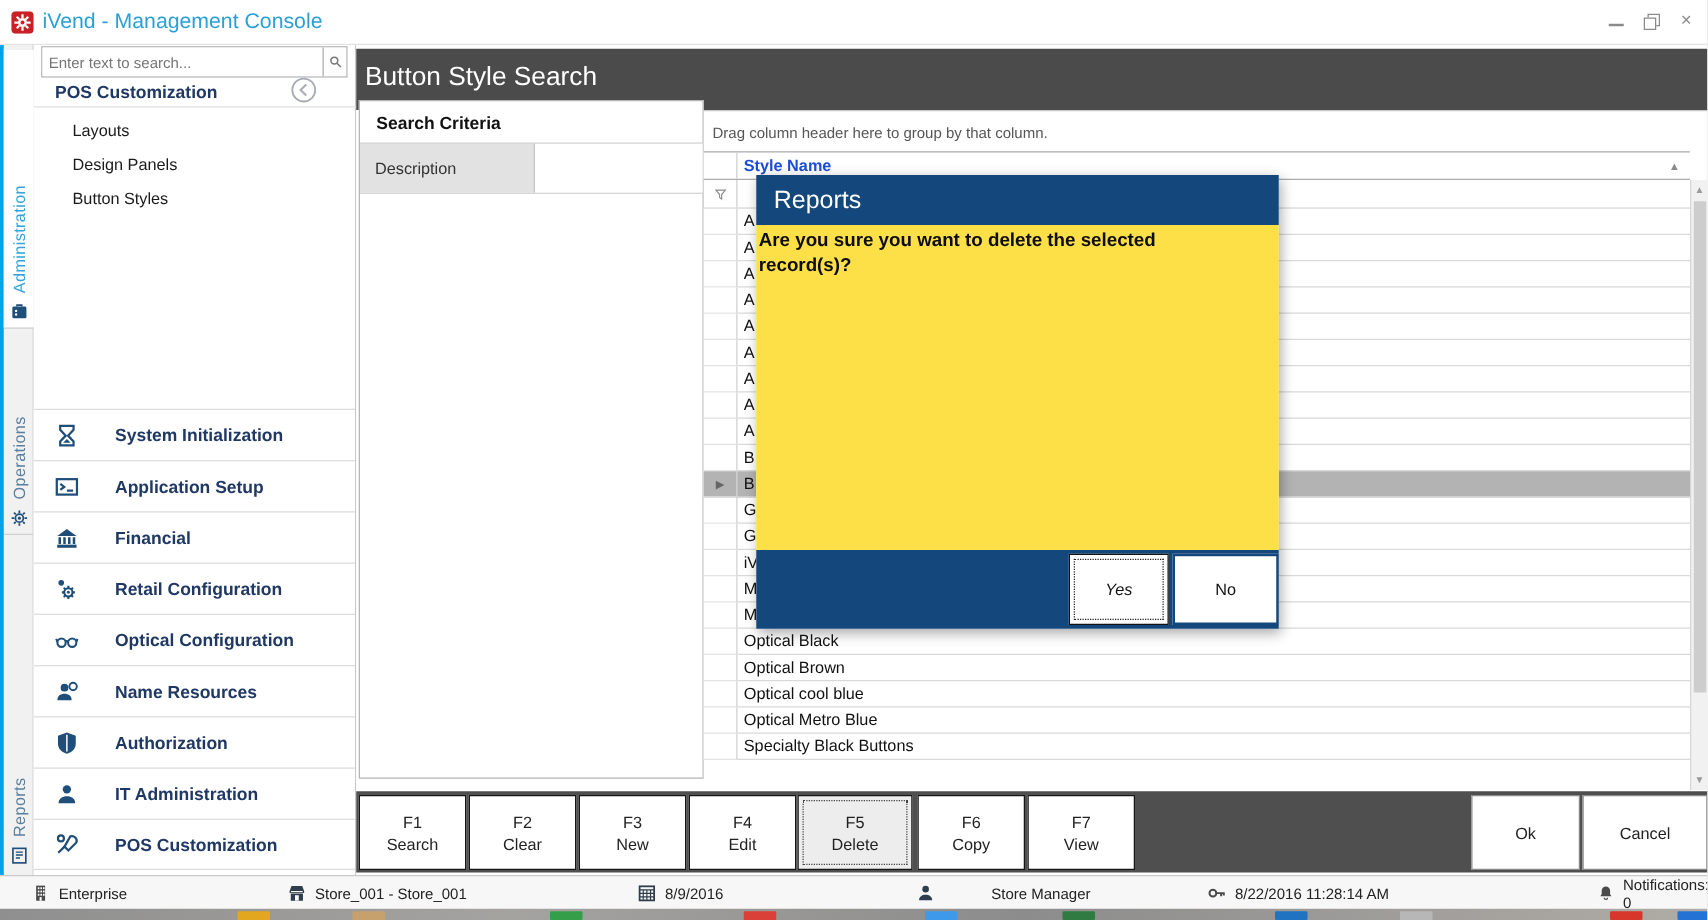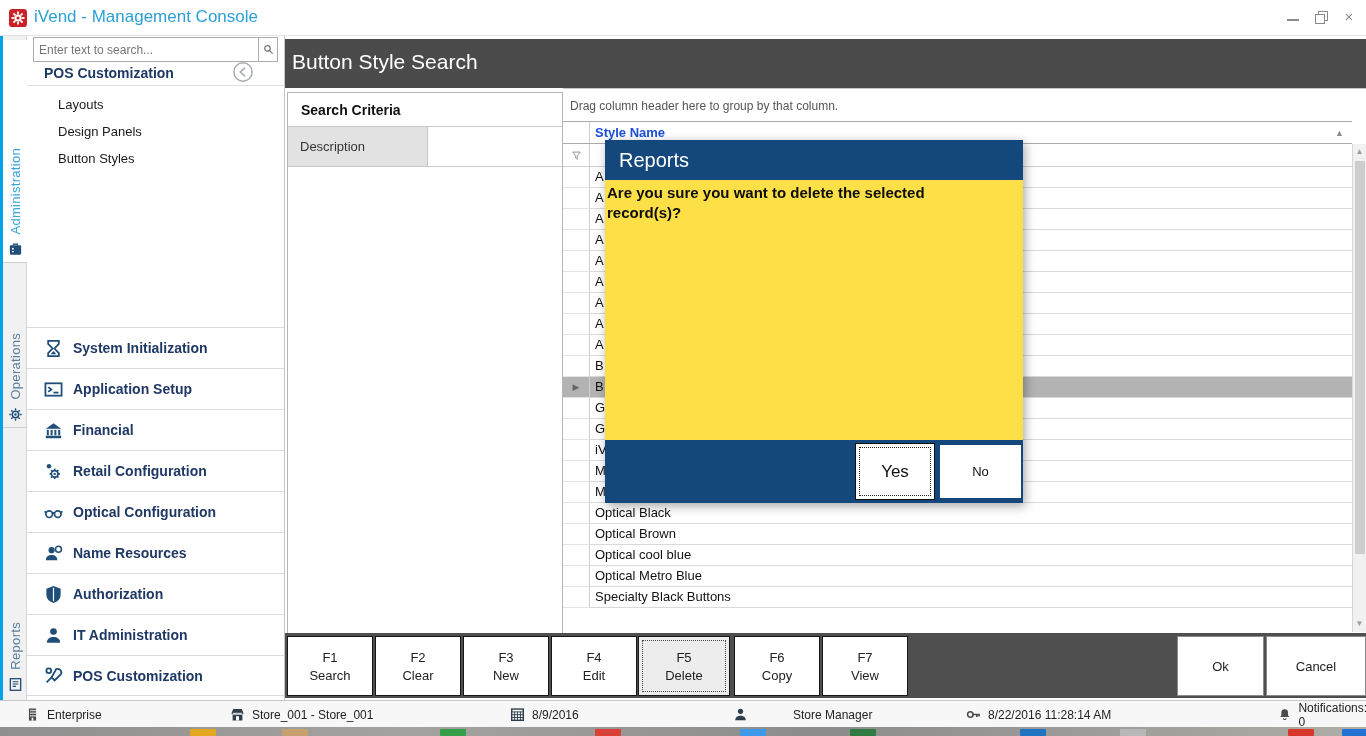--- a/index.html
+++ b/index.html
@@ -35,32 +35,32 @@
   #sidebar { position:absolute; left:27px; top:36px; width:258px; height:664px; background:#fff; border-right:1px solid #c8c8c8; }
   #search-box { position:absolute; left:6px; top:1px; width:245px; height:25px; border:1px solid #acacac; background:#fff; display:flex; }
   #search-input { flex:1; border:none; outline:none; font-size:12px; color:#444; padding:0 5px; font-family:inherit; }
   #search-btn { width:19px; border-left:1px solid #acacac; background:#fdfdfd; display:flex; align-items:center; justify-content:center; cursor:pointer; }
   #search-btn .icon { width:11px; height:11px; }
   #pos-header { position:absolute; left:0; top:23px; width:258px; height:27px; border-bottom:1px solid #e0e0e0; }
   #pos-header-label { position:absolute; left:17px; top:6px; font-size:14px; font-weight:bold; color:#1f3864; }
   #back-btn { position:absolute; right:31px; top:2px; width:22px; height:22px; cursor:pointer; }
   .side-item { position:absolute; left:0; width:258px; height:22px; font-size:13px; color:#1a1a1a; padding-left:31px; line-height:22px; cursor:pointer; }
   #section-list { position:absolute; left:0; top:291px; width:257px; }
-  .section-row { height:41px; border-top:1px solid #dcdcdc; display:flex; align-items:center; cursor:pointer; background:#fff; }
+  .section-row { height:41px; border-top:1px solid #dcdcdc; display:flex; align-items:center; cursor:pointer; background:#fff;gap:19px; }
   .section-row:last-child { border-bottom:1px solid #dcdcdc; }
   .section-icon { width:19px; height:19px; margin-left:17px; }
   .section-label { margin-left:10px; font-size:14px; font-weight:bold; color:#1f3864; }
 
   
   #content { position:absolute; left:285px; top:36px; width:1081px; height:664px; background:#fff; }
   #page-header { position:absolute; left:0; top:3px; width:1081px; height:49px; background:#4b4b4b; }
   #page-title { position:absolute; left:7px; top:11px; font-size:21px; color:#fff; }
 
   
-  #criteria-panel { position:absolute; left:2px; top:56px; width:276px; height:543px; border:1px solid #b5b5b5; background:#fff; }
+  #criteria-panel { position:absolute; left:2px; top:44px; width:276px; height:543px; border:1px solid #b5b5b5; background:#fff; }
   #criteria-title { height:34px; line-height:34px; padding-left:13px; font-size:14px; font-weight:bold; color:#111; border-bottom:1px solid #c9c9c9; }
   #criteria-row { display:flex; height:40px; border-bottom:1px solid #c9c9c9; }
   #criteria-label-cell { width:140px; background:#e2e2e2; border-right:1px solid #c6c6c6; font-size:13px; color:#333; display:flex; align-items:center; padding-left:12px; }
   #criteria-value-cell { flex:1; background:#fff; }
   #criteria-value-cell input { width:100%; height:100%; border:none; outline:none; font-family:inherit; font-size:13px; padding:0 6px; }
 
   
   #grid { position:absolute; left:278px; top:52px; width:803px; height:543px; background:#fff; border-top:1px solid #c9c9c9; }
   #group-bar { position:absolute; left:0; top:0; width:803px; height:32px; }
   #group-hint { position:absolute; left:7px; top:10px; font-size:12px; color:#555; }
@@ -88,21 +88,21 @@
   .fbtn.focused { width:92px; background:#ededed; outline:1px dotted #444; outline-offset:-5px; }
   .endbtn { position:absolute; top:3px; height:60px; background:#fff; border:1px solid #8a8a8a; font-size:13px; color:#222; display:flex; align-items:center; justify-content:center; cursor:pointer; }
 
   
   #dialog { position:absolute; left:605px; top:140px; width:418px; height:363px; z-index:50; box-shadow:2px 3px 10px rgba(0,0,0,.35); background:#fff; }
   #dialog-title-bar { height:40px; background:#14477b; }
   #dialog-title { padding-left:14px; line-height:40px; font-size:20px; color:#fff; }
   #dialog-body { height:260px; background:#fde047; }
   #dialog-message { width:378px; padding:3px 0 0 2px; font-size:15px; font-weight:bold; color:#0d0d0d; line-height:1.35; }
   #dialog-footer { position:relative; height:63px; background:#14477b; }
-  #yes-button { position:absolute; left:250px; top:3px; width:80px; height:57px; background:#fff; border:1px solid #111; outline:1px dotted #222; outline-offset:-5px; font-size:17px; color:#111; display:flex; align-items:center; justify-content:center; cursor:pointer; }
+  #yes-button { position:absolute; left:250px; top:3px; width:80px; height:57px; background:#fff; border:1px solid #111; outline:1px dotted #222; outline-offset:-5px; font-size:13px; color:#111; display:flex; align-items:center; justify-content:center; cursor:pointer;font-style:italic; }
   #no-button { position:absolute; left:333px; top:3px; width:85px; height:57px; background:#fff; border:2px solid #14477b; box-shadow:0 0 0 1px #fff inset; font-size:13px; color:#111; display:flex; align-items:center; justify-content:center; cursor:pointer; }
 
   
   #statusbar { position:absolute; left:0; top:700px; width:1366px; height:27px; background:#f7f7f7; border-top:1px solid #c9c9c9; }
   .status-item { position:absolute; top:0; height:27px; display:flex; align-items:center; gap:7px; font-size:12px; color:#222; }
   .status-item .icon { width:15px; height:15px; }
 
   
   #taskbar { position:absolute; left:0; top:727px; width:1366px; height:9px; background:linear-gradient(90deg,#8f8f8f,#a5a3a0 30%,#8c8c8c 60%,#b0aca6); overflow:hidden; }
   .tb-icon { position:absolute; top:2px; width:26px; height:7px; border-radius:1px; opacity:.95; cursor:pointer; }

